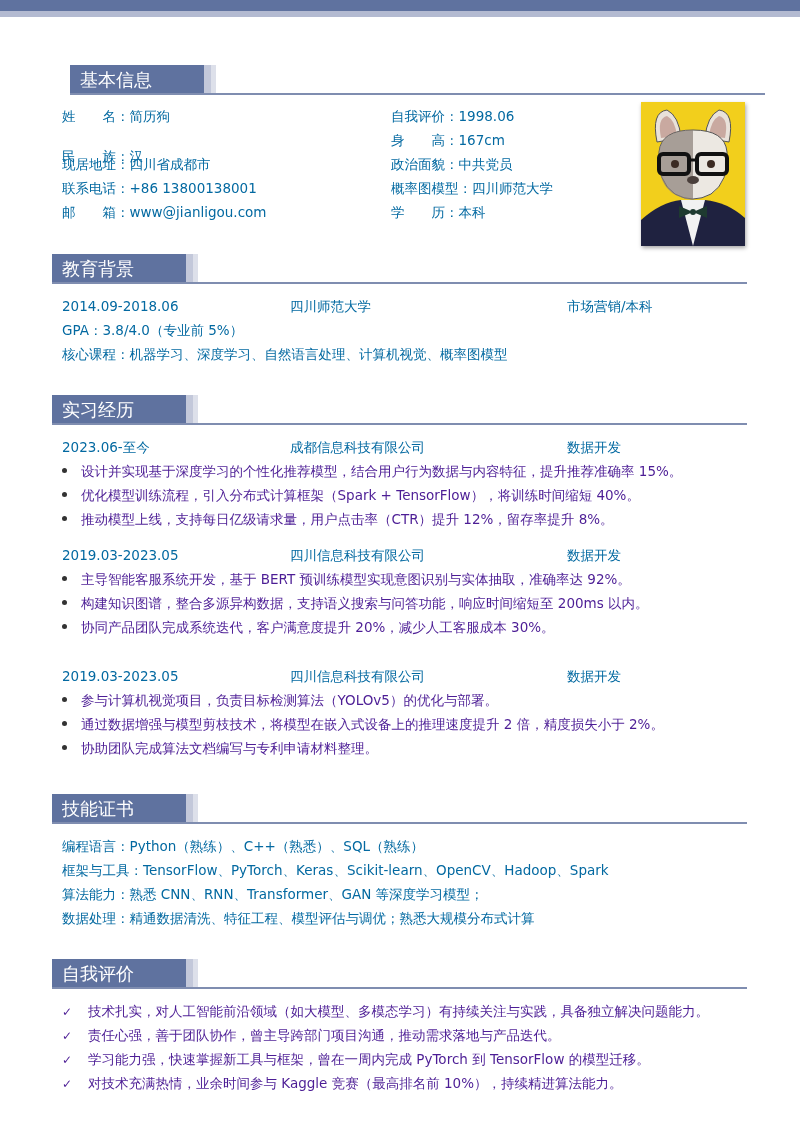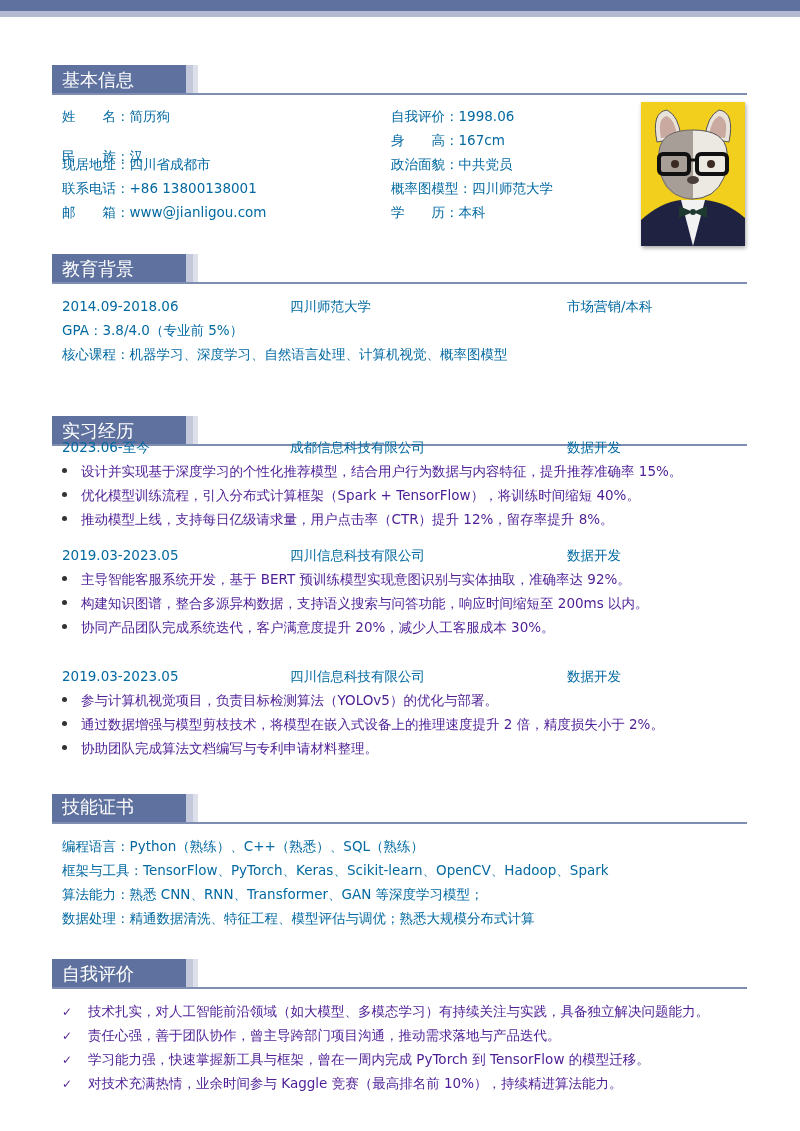--- a/index.html
+++ b/index.html
@@ -26,21 +26,21 @@
   .bullet-row { position: absolute; left: 62px; font-size: 13.5px; line-height: 20px; white-space: nowrap; color: #4c1d95; }
   .bullet-row .dot { display: inline-block; width: 5px; height: 5px; border-radius: 50%; background: #333; margin-right: 14px; vertical-align: middle; position: relative; top: -2px; }
   .bullet-row .chk { display: inline-block; width: 12px; margin-right: 14px; font-size: 12px; }
 </style>
 </head>
 <body>
 
 <div class="top-bar"></div>
 <div class="top-bar2"></div>
 
-<div class="sec-head" style="top:65px;">
+<div class="sec-head" style="top:65px;margin-left:18px;">
   <div class="title-box">基本信息</div>
   <div class="shade1"></div>
     <div class="shade2"></div>
   <div class="rule"></div>
 </div>
 
 <div class="row" style="left:62px;top:106px;"><span class="lbl">姓　　名：</span><span>简历狗</span></div>
 <div class="row" style="left:62px;top:130px;margin-top:16px;"><span class="lbl">民　　族：</span><span>汉</span></div>
 <div class="row" style="left:62px;top:154px;"><span class="lbl">现居地址：</span><span>四川省成都市</span></div>
 <div class="row" style="left:62px;top:178px;"><span class="lbl">联系电话：</span><span>+86 13800138001</span></div>
@@ -84,21 +84,21 @@
   <div class="shade1"></div>
     <div class="shade2"></div>
   <div class="rule"></div>
 </div>
 <div class="row" style="left:62px;top:296px;">2014.09-2018.06</div>
 <div class="row" style="left:290px;top:296px;">四川师范大学</div>
 <div class="row" style="left:567px;top:296px;">市场营销/本科</div>
 <div class="row" style="left:62px;top:320px;">GPA：3.8/4.0（专业前 5%）</div>
 <div class="row" style="left:62px;top:344px;">核心课程：机器学习、深度学习、自然语言处理、计算机视觉、概率图模型</div>
 
-<div class="sec-head" style="top:395px;margin-top:21px;">
+<div class="sec-head" style="top:395px;">
   <div class="title-box">实习经历</div>
   <div class="shade1"></div>
     <div class="shade2"></div>
   <div class="rule"></div>
 </div>
 
 <div class="row" style="left:62px;top:437px;">2023.06-至今</div>
 <div class="row" style="left:290px;top:437px;">成都信息科技有限公司</div>
 <div class="row" style="left:567px;top:437px;">数据开发</div>
 <div class="bullet-row" style="top:461px;"><span class="dot"></span><span>设计并实现基于深度学习的个性化推荐模型，结合用户行为数据与内容特征，提升推荐准确率 15%。</span></div>
@@ -112,21 +112,21 @@
 <div class="bullet-row" style="top:593px;"><span class="dot"></span><span>构建知识图谱，整合多源异构数据，支持语义搜索与问答功能，响应时间缩短至 200ms 以内。</span></div>
 <div class="bullet-row" style="top:617px;"><span class="dot"></span><span>协同产品团队完成系统迭代，客户满意度提升 20%，减少人工客服成本 30%。</span></div>
 
 <div class="row" style="left:62px;top:666px;">2019.03-2023.05</div>
 <div class="row" style="left:290px;top:666px;">四川信息科技有限公司</div>
 <div class="row" style="left:567px;top:666px;">数据开发</div>
 <div class="bullet-row" style="top:690px;"><span class="dot"></span><span>参与计算机视觉项目，负责目标检测算法（YOLOv5）的优化与部署。</span></div>
 <div class="bullet-row" style="top:714px;"><span class="dot"></span><span>通过数据增强与模型剪枝技术，将模型在嵌入式设备上的推理速度提升 2 倍，精度损失小于 2%。</span></div>
 <div class="bullet-row" style="top:738px;"><span class="dot"></span><span>协助团队完成算法文档编写与专利申请材料整理。</span></div>
 
-<div class="sec-head" style="top:794px;font-family:Liberation Mono, monospace;">
+<div class="sec-head" style="top:794px;">
   <div class="title-box">技能证书</div>
   <div class="shade1"></div>
     <div class="shade2"></div>
   <div class="rule"></div>
 </div>
 <div class="row" style="left:62px;top:836px;">编程语言：Python（熟练）、C++（熟悉）、SQL（熟练）</div>
 <div class="row" style="left:62px;top:860px;">框架与工具：TensorFlow、PyTorch、Keras、Scikit-learn、OpenCV、Hadoop、Spark</div>
 <div class="row" style="left:62px;top:884px;">算法能力：熟悉 CNN、RNN、Transformer、GAN 等深度学习模型；</div>
 <div class="row" style="left:62px;top:908px;">数据处理：精通数据清洗、特征工程、模型评估与调优；熟悉大规模分布式计算</div>
 

